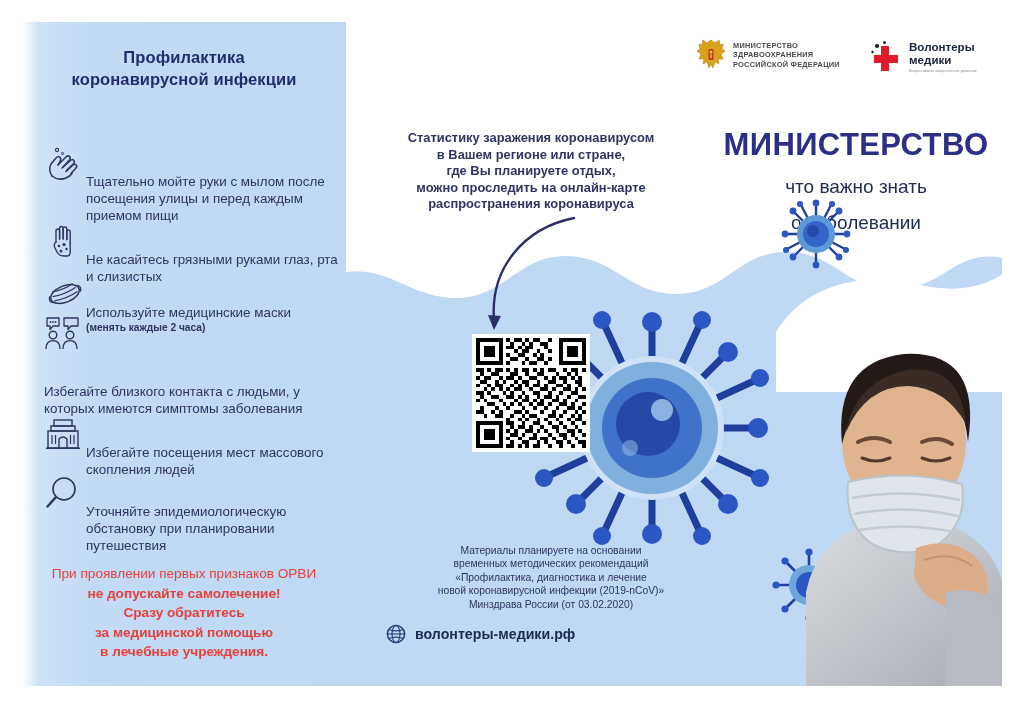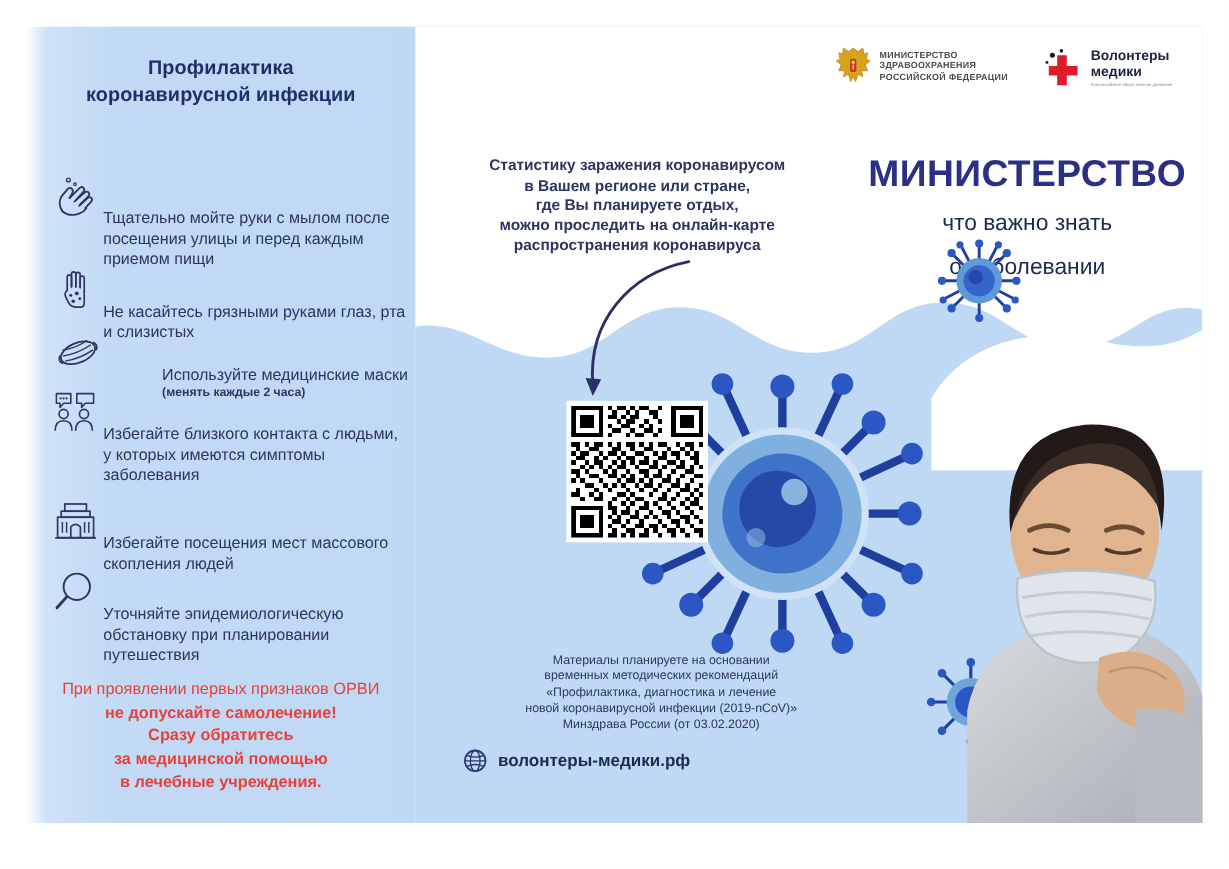--- a/index.html
+++ b/index.html
@@ -90,40 +90,40 @@
           <path d="M12 22 Q9.5 24 10.6 27 L13 32 Q15 36 20 36 L23 36 Q26.2 36 26.2 32 L26.2 23" fill="none" stroke="#2e3560" stroke-width="1.4" stroke-linecap="round"></path>
           <circle cx="15" cy="26" r="1.3" fill="#2e3560"></circle>
           <circle cx="20" cy="24.5" r="1.6" fill="#2e3560"></circle>
           <circle cx="22.5" cy="29" r="1.2" fill="#2e3560"></circle>
           <circle cx="17" cy="31" r="1.5" fill="#2e3560"></circle>
         </svg>
       </div>
       <div class="ptxt">Не касайтесь грязными руками глаз, рта и слизистых</div>
     </div>
 
-    <div class="pitem" style="top:253px;justify-content:space-between;">
+    <div class="pitem" style="top:253px;">
       <div class="pico">
         <svg width="42" height="42" viewBox="0 0 42 42">
           <g transform="rotate(-22 21 21)">
             <ellipse cx="21" cy="21" rx="15" ry="8.2" fill="none" stroke="#2e3560" stroke-width="1.5"></ellipse>
             <path d="M10 14.2 Q21 17 32 14.2" fill="none" stroke="#2e3560" stroke-width="1.2"></path>
             <path d="M8.5 18.8 Q21 21.6 33.5 18.8" fill="none" stroke="#2e3560" stroke-width="1.2"></path>
             <path d="M8.5 23.4 Q21 26.2 33.5 23.4" fill="none" stroke="#2e3560" stroke-width="1.2"></path>
             <path d="M6.2 17.5 Q2.5 21 6.2 24.6" fill="none" stroke="#2e3560" stroke-width="1.4"></path>
             <path d="M35.8 17.5 Q39.5 21 35.8 24.6" fill="none" stroke="#2e3560" stroke-width="1.4"></path>
           </g>
         </svg>
       </div>
       <div>
         <div class="ptxt">Используйте медицинские маски</div>
         <div class="psub">(менять каждые 2 часа)</div>
       </div>
     </div>
 
-    <div class="pitem" style="top:302px;">
+    <div class="pitem" style="top:292px;flex-direction:column;">
       <div class="pico">
         <svg width="42" height="42" viewBox="0 0 42 42">
           <path d="M3 6 H15 V14 H9 L6 17.5 V14 H3 Z" fill="none" stroke="#2e3560" stroke-width="1.3" stroke-linejoin="round"></path>
           <circle cx="6.5" cy="10" r=".9" fill="#2e3560"></circle>
             <circle cx="9" cy="10" r=".9" fill="#2e3560"></circle>
             <circle cx="11.5" cy="10" r=".9" fill="#2e3560"></circle>
           <path d="M20 6 H34 V14 H27 L24 17.5 V14 H20 Z" fill="none" stroke="#2e3560" stroke-width="1.3" stroke-linejoin="round"></path>
           <circle cx="9" cy="23" r="3.8" fill="none" stroke="#2e3560" stroke-width="1.4"></circle>
           <path d="M2 37 Q2 28.6 9 28.6 Q16 28.6 16 37" fill="none" stroke="#2e3560" stroke-width="1.4"></path>
           <circle cx="26" cy="23" r="3.8" fill="none" stroke="#2e3560" stroke-width="1.4"></circle>

